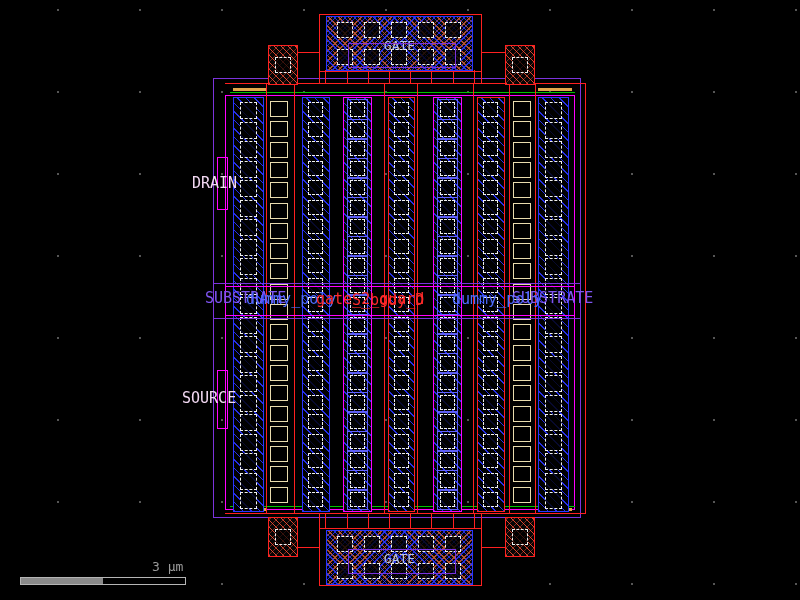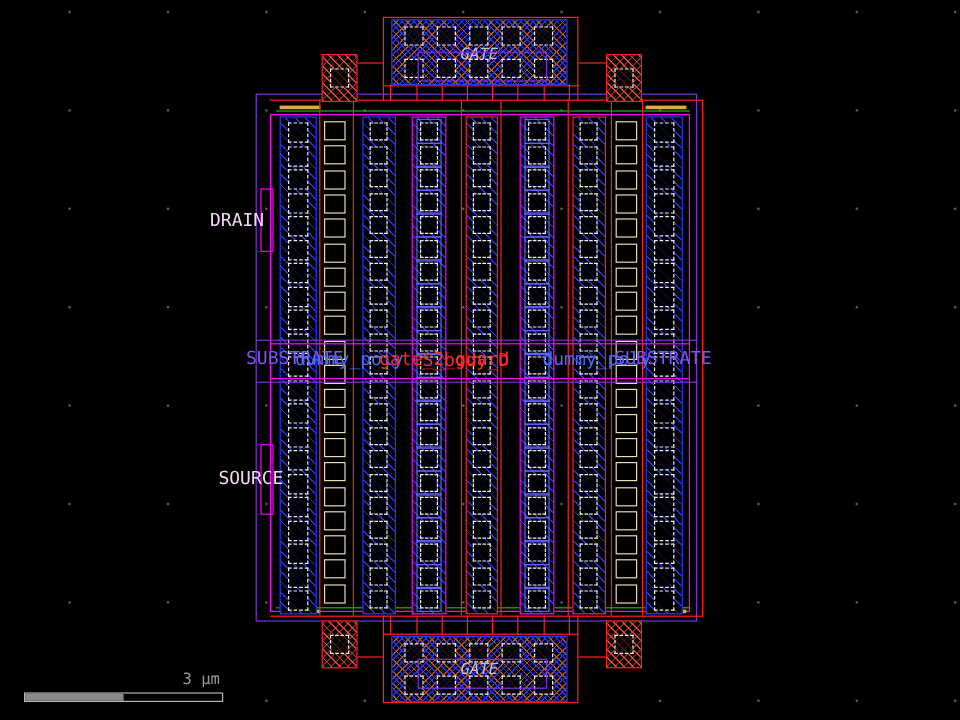--- a/index.html
+++ b/index.html
@@ -25,21 +25,20 @@
   .ysq{position:absolute;border:1px solid var(--yellow);background:transparent;z-index:2;}
   .rv{position:absolute;width:1px;background:var(--red);z-index:3;}
   .rh{position:absolute;height:1px;background:var(--red);z-index:3;}
   .pad{
     position:absolute;z-index:4;background-color:#050509;border:1px solid var(--blue);
     background-image:
       repeating-linear-gradient(45deg, rgba(42,53,255,.85) 0 1px, transparent 1px 7px),
       repeating-linear-gradient(-45deg, rgba(42,53,255,.85) 0 1px, transparent 1px 7px),
       repeating-linear-gradient(45deg, transparent 0 3px, rgba(190,85,50,.9) 3px 4px, transparent 4px 7px),
       repeating-linear-gradient(-45deg, transparent 0 3px, rgba(190,85,50,.9) 3px 4px, transparent 4px 7px);
-    font-style: italic;
   }
   .pad-red{position:absolute;border:1px solid var(--red);background:transparent;z-index:3;}
   .pad-purple{position:absolute;border:1px solid var(--purple);background:transparent;z-index:5;}
   .csq{
     position:absolute;z-index:4;border:1px solid var(--red);background-color:#050505;
     background-image:
       repeating-linear-gradient(45deg, rgba(255,80,55,.85) 0 1px, transparent 1px 5px),
       repeating-linear-gradient(-45deg, rgba(255,80,55,.45) 0 1px, transparent 1px 5px);
   }
   .csq-inner{position:absolute;border:1px dashed var(--contact);background:rgba(0,0,0,.7);}
@@ -436,21 +435,21 @@
       <div class="ctc" style="left: 91px; top: 5px; width: 14px; height: 14px;"></div>
       <div class="ctc" style="left: 118px; top: 5px; width: 14px; height: 14px;"></div>
       <div class="ctc" style="left: 10px; top: 32px; width: 14px; height: 14px;"></div>
       <div class="ctc" style="left: 37px; top: 32px; width: 14px; height: 14px;"></div>
       <div class="ctc" style="left: 64px; top: 32px; width: 14px; height: 14px;"></div>
       <div class="ctc" style="left: 91px; top: 32px; width: 14px; height: 14px;"></div>
       <div class="ctc" style="left: 118px; top: 32px; width: 14px; height: 14px;"></div>
     </div>
   <div class="pad-purple" style="left:348px;top:549px;width:106px;height:23px;"></div>
 
-  <div class="lbl pin-lbl" style="left:175px;top:176px;">DRAIN</div>
+  <div class="lbl pin-lbl" style="left:192px;top:176px;">DRAIN</div>
   <div class="lbl pin-lbl" style="left:182px;top:391px;">SOURCE</div>
 
   <div class="lbl sub-lbl" style="left:205px;top:291px;">SUBSTRATE</div>
   <div class="lbl sub-lbl" style="left:512px;top:291px;">SUBSTRATE</div>
   <div class="lbl dummy-lbl" style="left:246px;top:292px;">dummy_poly</div>
   <div class="lbl dummy-lbl" style="left:452px;top:292px;">dummy_poly</div>
   <div class="lbl red-lbl" style="left:316px;top:292px;">gate_2_guard</div>
   <div class="lbl red-lbl" style="left:352px;top:293px;">S_body_D</div>
 
   <div id="scalebar-text" style="left:152px;top:559px;">3 µm</div>

